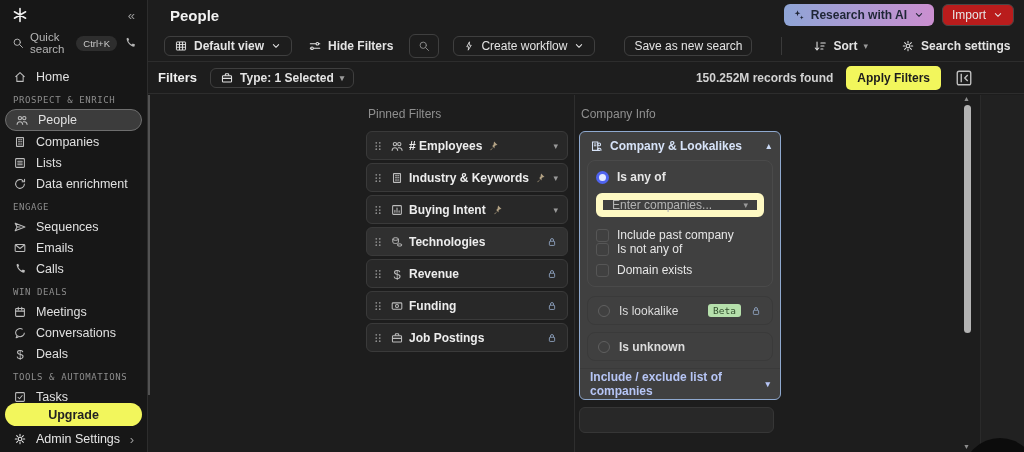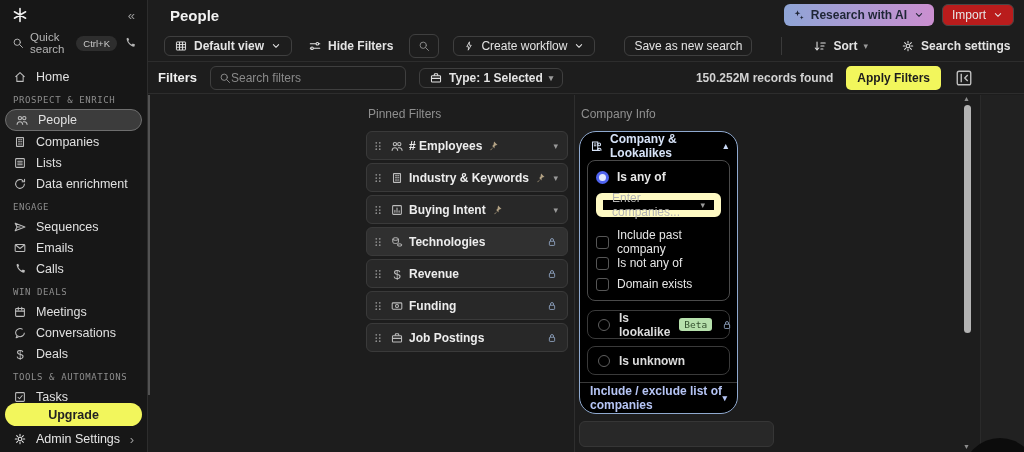--- a/index.html
+++ b/index.html
@@ -78,21 +78,21 @@
   .pin-row.hl { background:#303030; }
   .drag { color:#8f8f8f; cursor:grab; }
   .pin-row .f-ic { color:#bdbdbd; }
   .pin-label { font-weight:600; font-size:12px; color:#ededed; }
   .pin-glyph { color:#b3a284; }
   .row-right { margin-left:auto; display:flex; align-items:center; }
   .tri { color:#9a9a9a; font-size:9px; }
   .lock { color:#8fa3bf; }
 
   .company-col { width:200px; border-left:1px solid #2e2e2e; padding:10px 0 0 4px; }
-  .card { width:159px; border:1px solid #8fa9cf; border-radius:17px; background:#000000; }
+  .card { width:202px; border:1px solid #8fa9cf; border-radius:6px; background:#404040; }
   .card-header { height:27px; display:flex; align-items:center; gap:7px; padding:0 9px;
     color:#d7e3f8; font-weight:600; font-size:12px; cursor:pointer; }
   .card-header .tri { margin-left:auto; color:#c9d9f5; }
   .inner-box { margin:1px 7px 9px; border:1px solid #4a4a4a; border-radius:8px; padding:9px 8px; }
   .radio-line { display:flex; align-items:center; gap:8px; font-weight:600; font-size:12px; cursor:pointer; }
   .radio-on { width:13px; height:13px; border-radius:50%; border:3.5px solid #4f63ef; background:#e4e9ff; flex:none; }
   .radio-off { width:12px; height:12px; border-radius:50%; border:1.5px solid #5f5f5f; background:transparent; flex:none; }
   .select { height:24px; border:7px solid #fef9c3; border-radius:6px; display:flex; align-items:center;
     padding:0 9px; color:#b4b4b4; margin:9px 0 11px; cursor:pointer; font-size:12px; }
   .select .tri { margin-left:auto; }
@@ -470,26 +470,20 @@
           <svg class="ic">
               <use href="#i-gear"></use>
             </svg>
           <span style="font-weight:600">Search settings</span>
         </div>
       </div>
     </div>
 
     <div class="filters-bar">
       <span class="filters-title">Filters</span>
-      <label class="inp search-filters">
-        <svg class="ic ic12">
-            <use href="#i-search"></use>
-          </svg>
-        <input type="text" placeholder="Search filters" style="">
-      </label>
       <div class="tb-btn" style="font-weight:600">
         <svg class="ic">
             <use href="#i-briefcase"></use>
           </svg>
         <span>Type: 1 Selected</span>
         <span class="tri">▾</span>
       </div>
       <span class="records">150.252M records found</span>
       <div class="apply-btn">Apply Filters</div>
       <svg class="collapse-btn">
@@ -618,21 +612,21 @@
               <span class="cb"></span>
               <span>Is not any of</span>
             </div>
             <div class="cb-line">
               <span class="cb"></span>
               <span>Domain exists</span>
             </div>
           </div>
           <div class="option-row">
             <span class="radio-off"></span>
-            <span style="font-weight:700">Is lookalike</span>
+            <span style="font-weight:400">Is lookalike</span>
             <span class="badge-beta">Beta</span>
             <svg class="ic ic12 lock">
                 <use href="#i-lock"></use>
               </svg>
           </div>
           <div class="option-row">
             <span class="radio-off"></span>
             <span style="font-weight:600">Is unknown</span>
           </div>
           <div class="card-footer">

